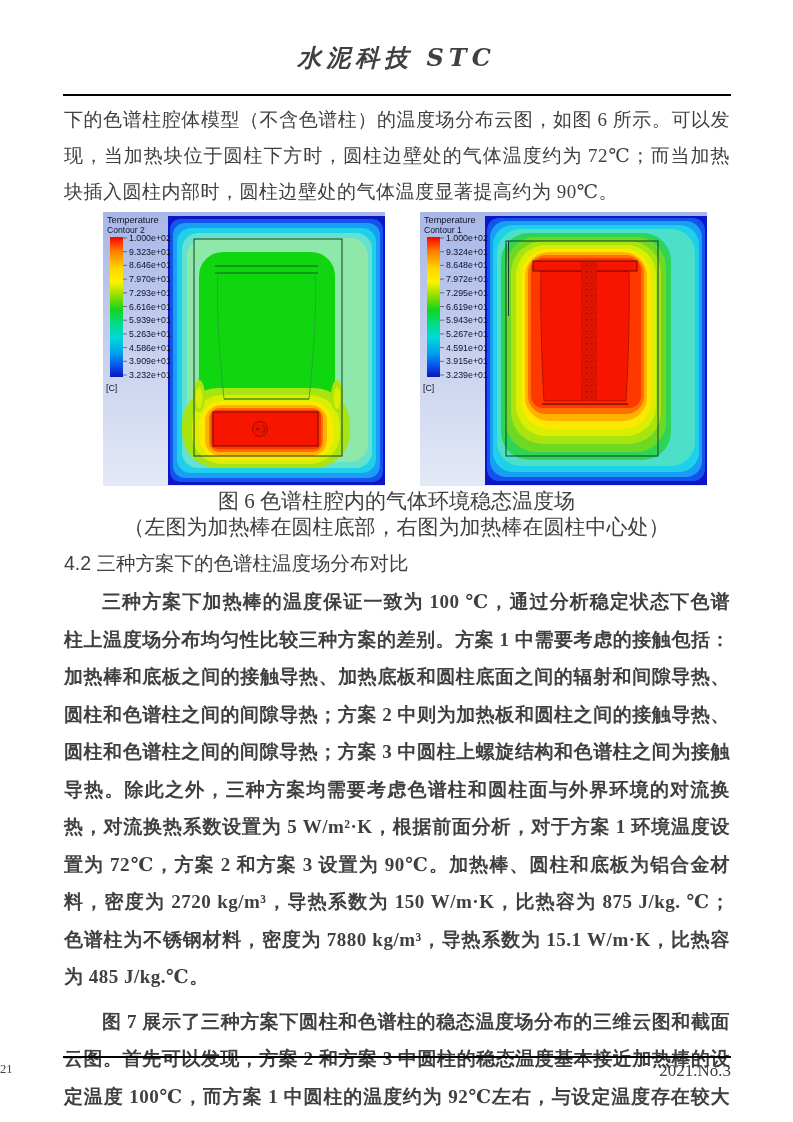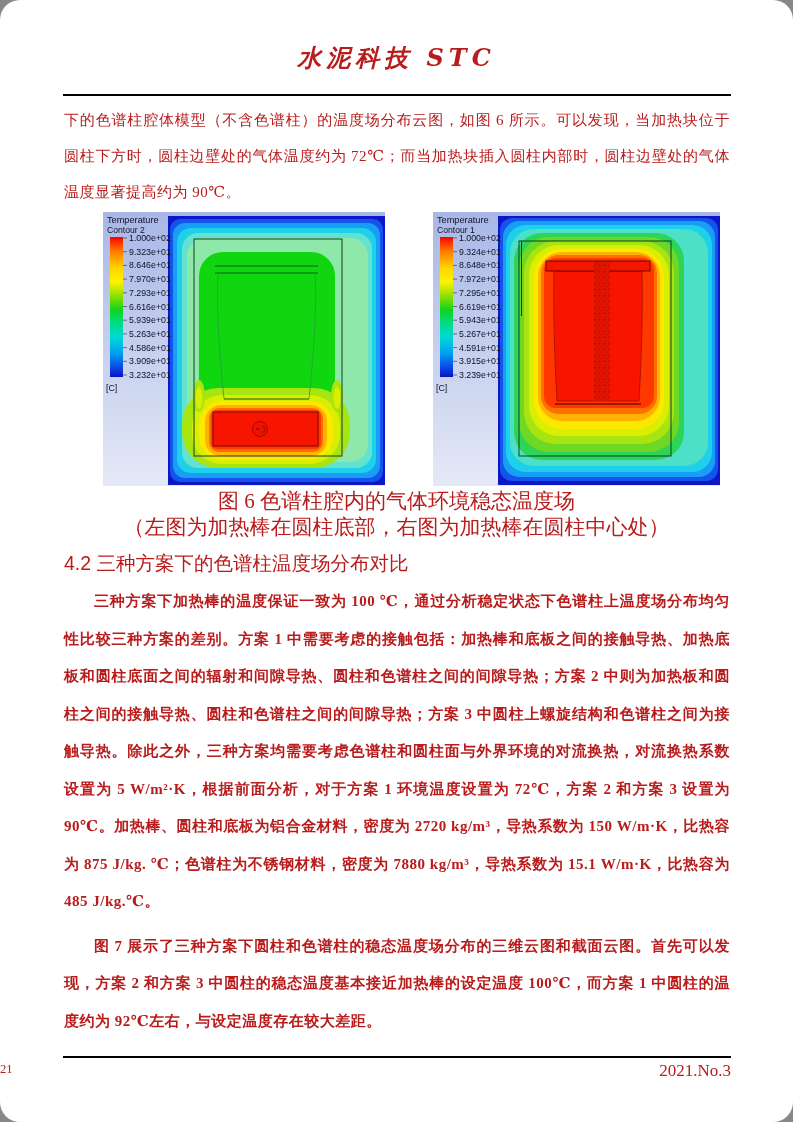--- a/index.html
+++ b/index.html
@@ -1,33 +1,33 @@
 <!DOCTYPE html>
 <html><head>
 <meta charset="utf-8">
 <style>
   html,body{margin:0;padding:0;background:#888;}
   .page{
     position:relative;width:793px;height:1122px;margin:0 auto;
     background:#ffffff;overflow:hidden;
-    font-family:"Liberation Serif","DejaVu Serif",serif;color:#b91c1c;border-radius:20px;
+    font-family:"Liberation Serif","DejaVu Serif",serif;color:#404040;
   }
   .header-title{
     padding-top:42px;text-align:center;
     font-family:"DejaVu Serif","Liberation Serif",serif;
     font-style:italic;font-weight:bold;font-size:24px;letter-spacing:5px;
   }
   .rule{margin:20px 0 0 63px;width:668px;height:2px;background:#000;}
   p.body{
-    margin:6px 63px 0 64px;font-size:15px;line-height:36px;
+    margin:6px 63px 0 64px;font-size:19px;line-height:36px;
     text-align:justify;letter-spacing:0.5px;
   }
   p.body.sp{line-height:37.5px;margin-top:7px;font-weight:bold;}
   p.indent{text-indent:2em;}
-  .figure-row{margin:2px 0 0 103px;display:flex;gap:48px;height:274px;}
+  .figure-row{margin:2px 0 0 103px;display:flex;gap:35px;height:274px;}
   .figure-row svg{display:block;}
   .caption{
     text-align:center;font-family:Liberation Serif, serif;
     font-size:21px;line-height:22px;margin-top:4px;
   }
   .section-heading{
     margin:12px 64px 0;font-family:"Liberation Sans","DejaVu Sans",sans-serif;
     font-size:19.5px;font-weight:normal;line-height:26px;
   }
   .footer-rule{position:absolute;left:63px;top:1056px;width:668px;height:2px;background:#000;}

